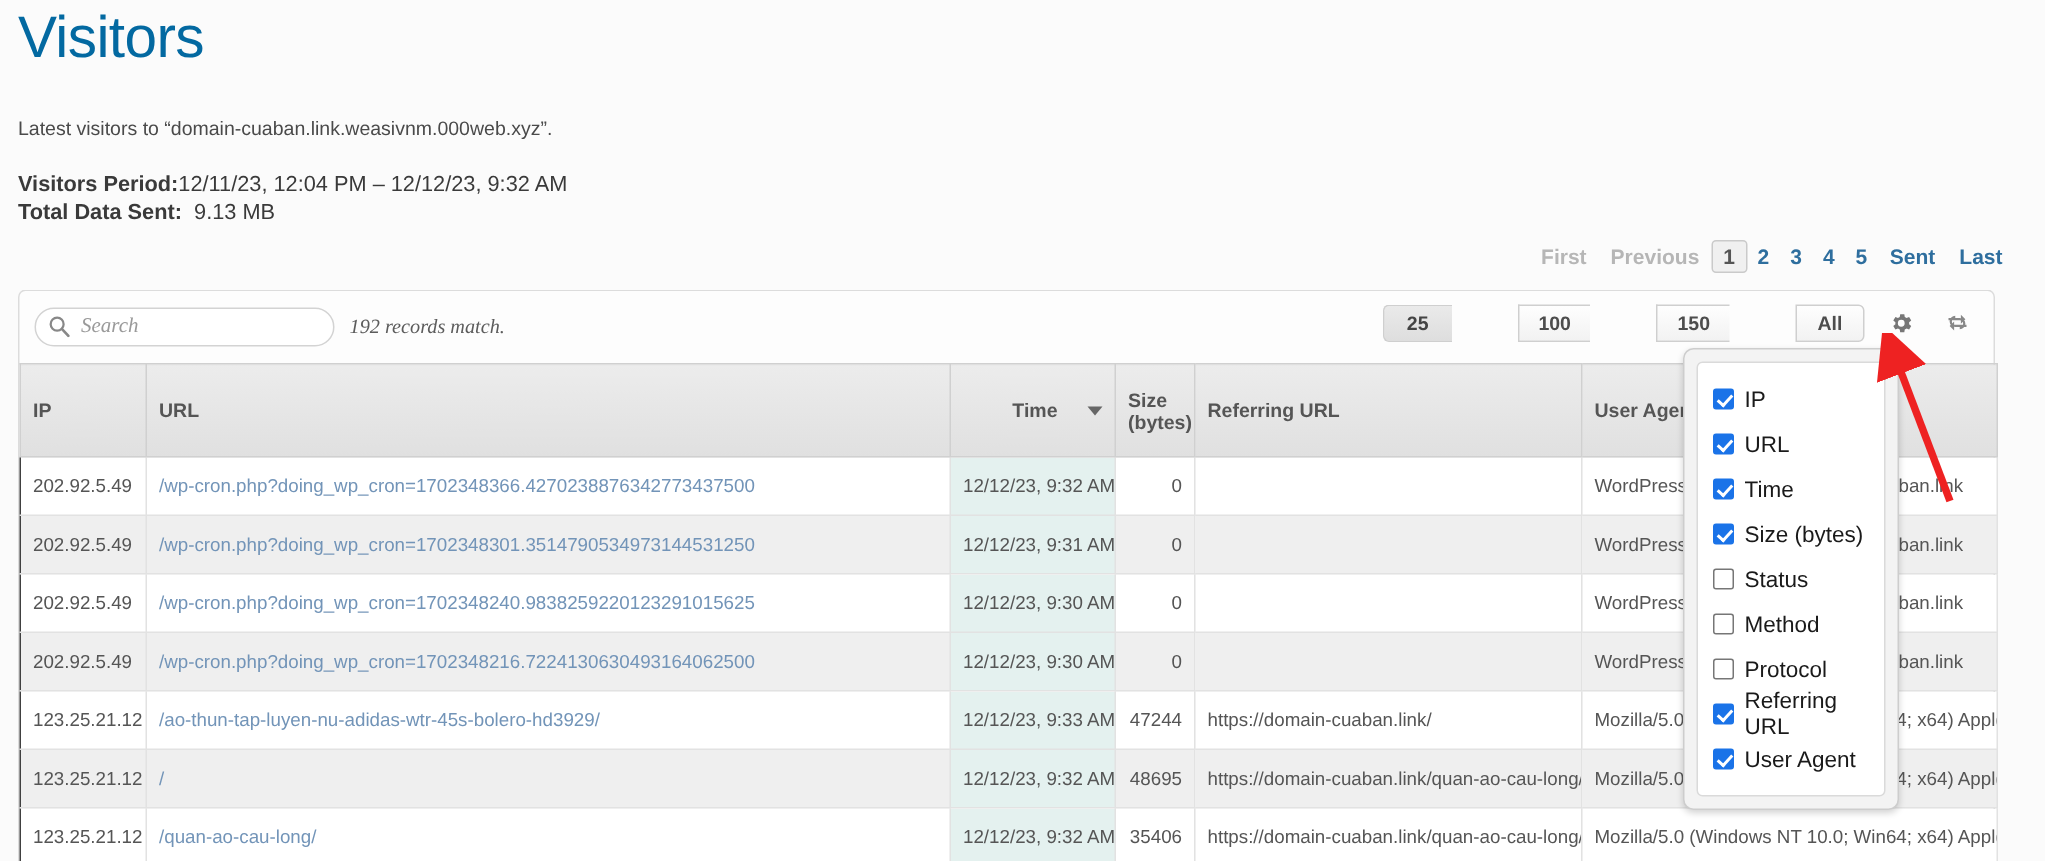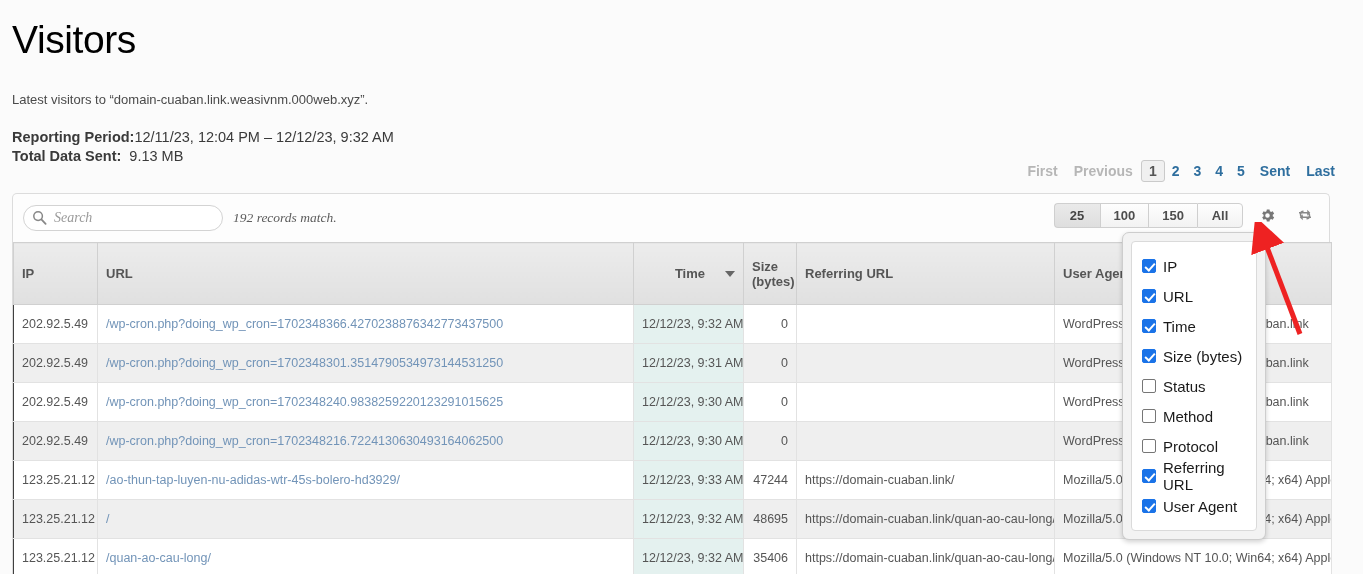--- a/index.html
+++ b/index.html
@@ -10,23 +10,23 @@
     font-family: "Liberation Sans", sans-serif;
     color: #3a3a3a;
     overflow: hidden;
   }
   .page { position: relative; width: 1363px; height: 574px; padding: 0 12px; }
 
   
   .page-title {
     font-size: 39px;
     font-weight: 300;
-    color: #000000;
+    color: #0369a1;
     margin: 0;
-    padding-top: 16px;
+    padding-top: 2px;
     line-height: 48px;
     letter-spacing: -0.4px;
   }
   .subtitle {
     font-size: 13px;
     color: #4a4a4a;
     margin-top: 26px;
     line-height: 20px;
   }
   .meta { margin-top: 18px; font-size: 14.5px; line-height: 18.5px; color: #3a3a3a; }
@@ -94,21 +94,21 @@
     font-family: "Liberation Serif", serif;
     font-style: italic;
     font-size: 13.5px;
     color: #5c5c5c;
   }
 
   .toolbar-right {
     position: absolute; right: 10px; top: 8px;
     display: flex; align-items: center; gap: 0;
   }
-  .btn-group { display: flex; }
+  .btn-group { display: flex; gap: 44px; }
   .btn-group .seg {
     font-size: 13px; font-weight: bold;
     color: #4d4d4d;
     padding: 4px 13px;
     border: 1px solid #cfcfcf;
     border-right: none;
     background: linear-gradient(#fefefe, #f2f2f2);
     cursor: pointer;
     min-width: 46px;
     text-align: center;
@@ -224,21 +224,21 @@
 </head>
 <body>
 
 <div class="page">
 
   <h1 class="page-title">Visitors</h1>
   <div class="subtitle">Latest visitors to “domain-cuaban.link.weasivnm.000web.xyz”.</div>
 
   <div class="meta">
     <div class="meta-row">
-      <span class="meta-label">Reporting Period:</span><span>12/11/23, 12:04 PM  –  12/12/23, 9:32 AM</span>
+      <span class="meta-label">Visitors Period:</span><span>12/11/23, 12:04 PM  –  12/12/23, 9:32 AM</span>
     </div>
     <div class="meta-row">
       <span class="meta-label">Total Data Sent:</span>&nbsp;&nbsp;<span>9.13 MB</span>
     </div>
   </div>
 
   <div class="pager">
     <a class="disabled" href="#">First</a>
     <a class="disabled" href="#">Previous</a>
     <a class="num current" href="#">1</a>

